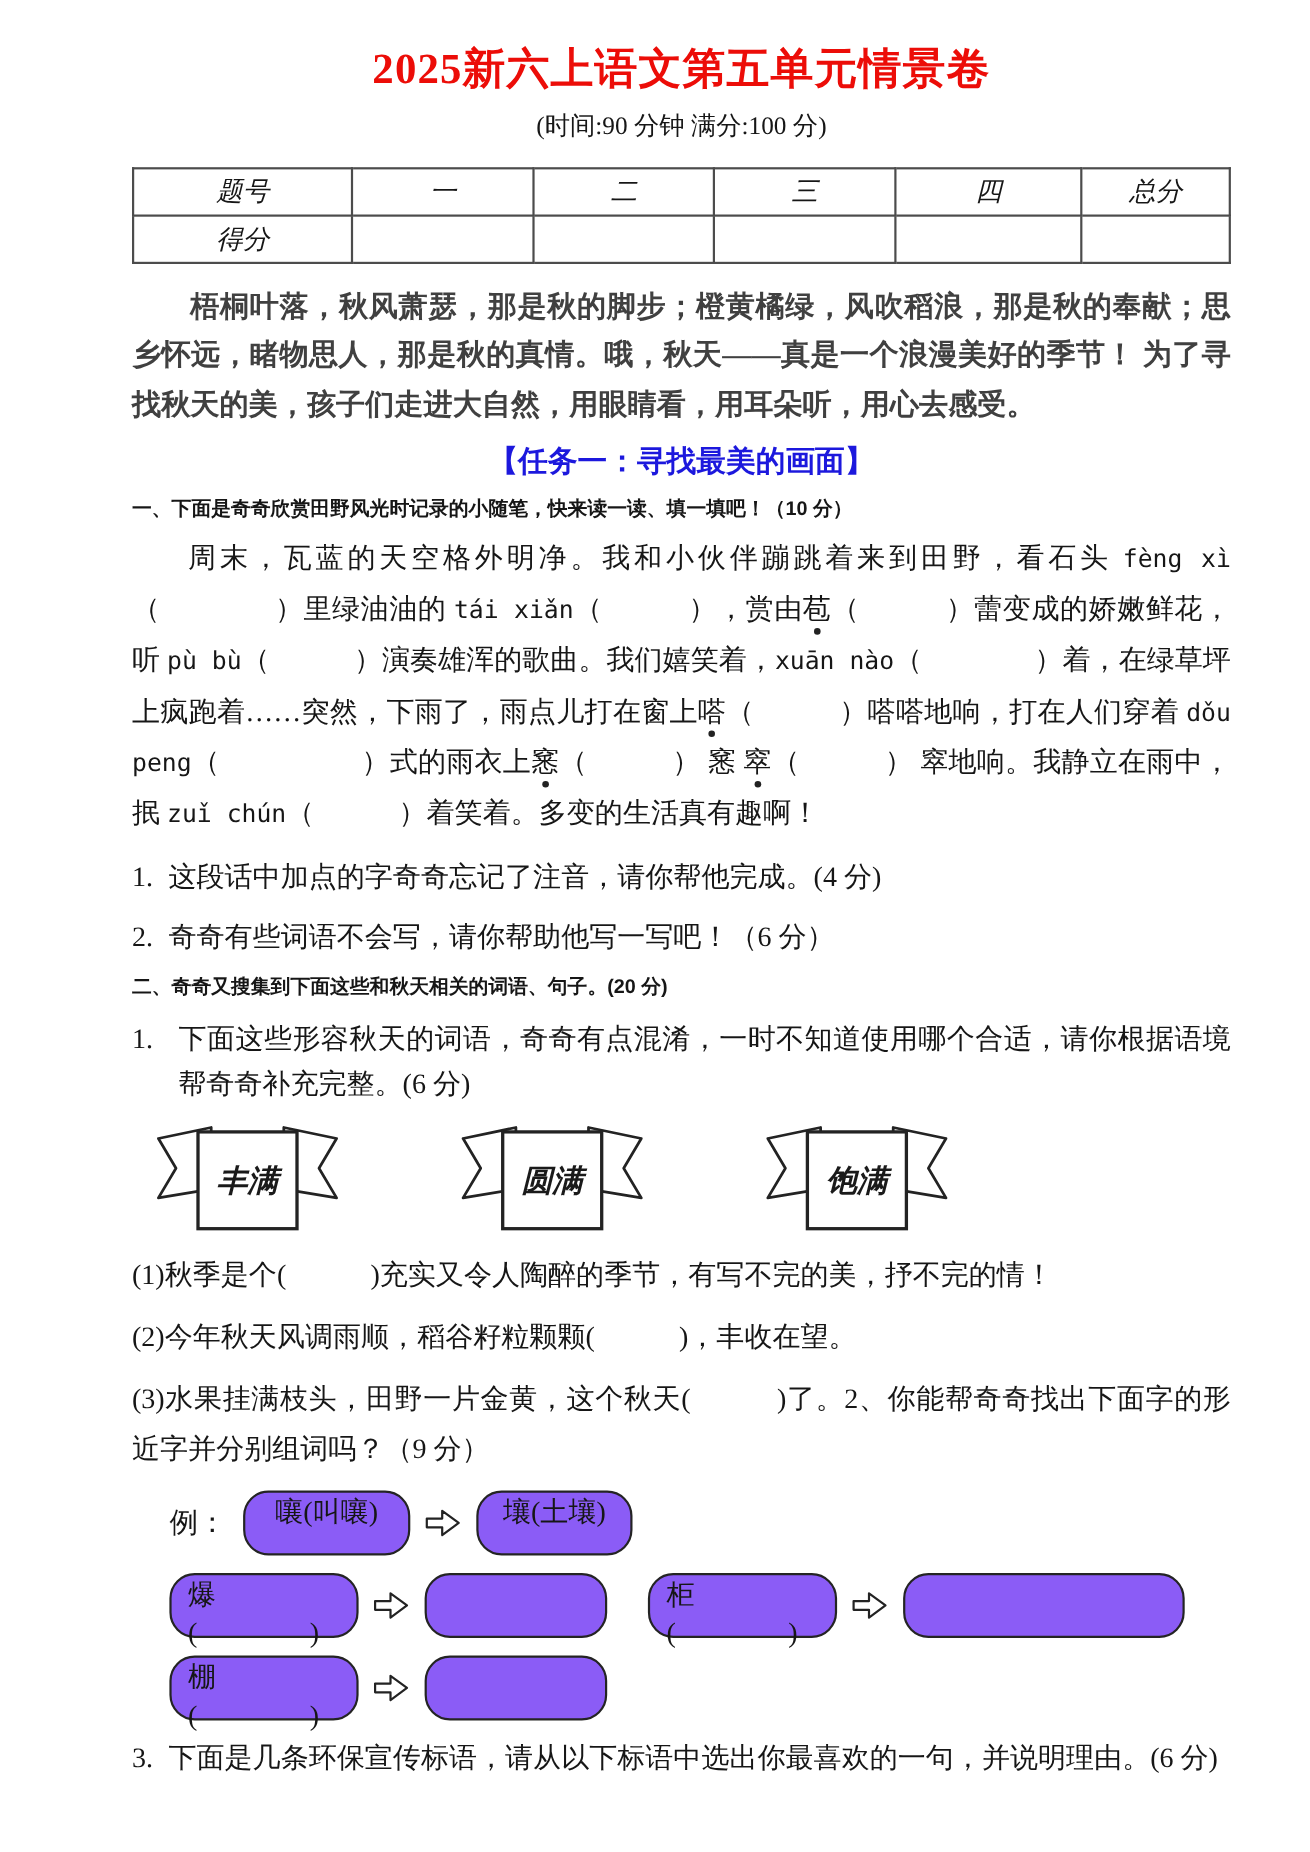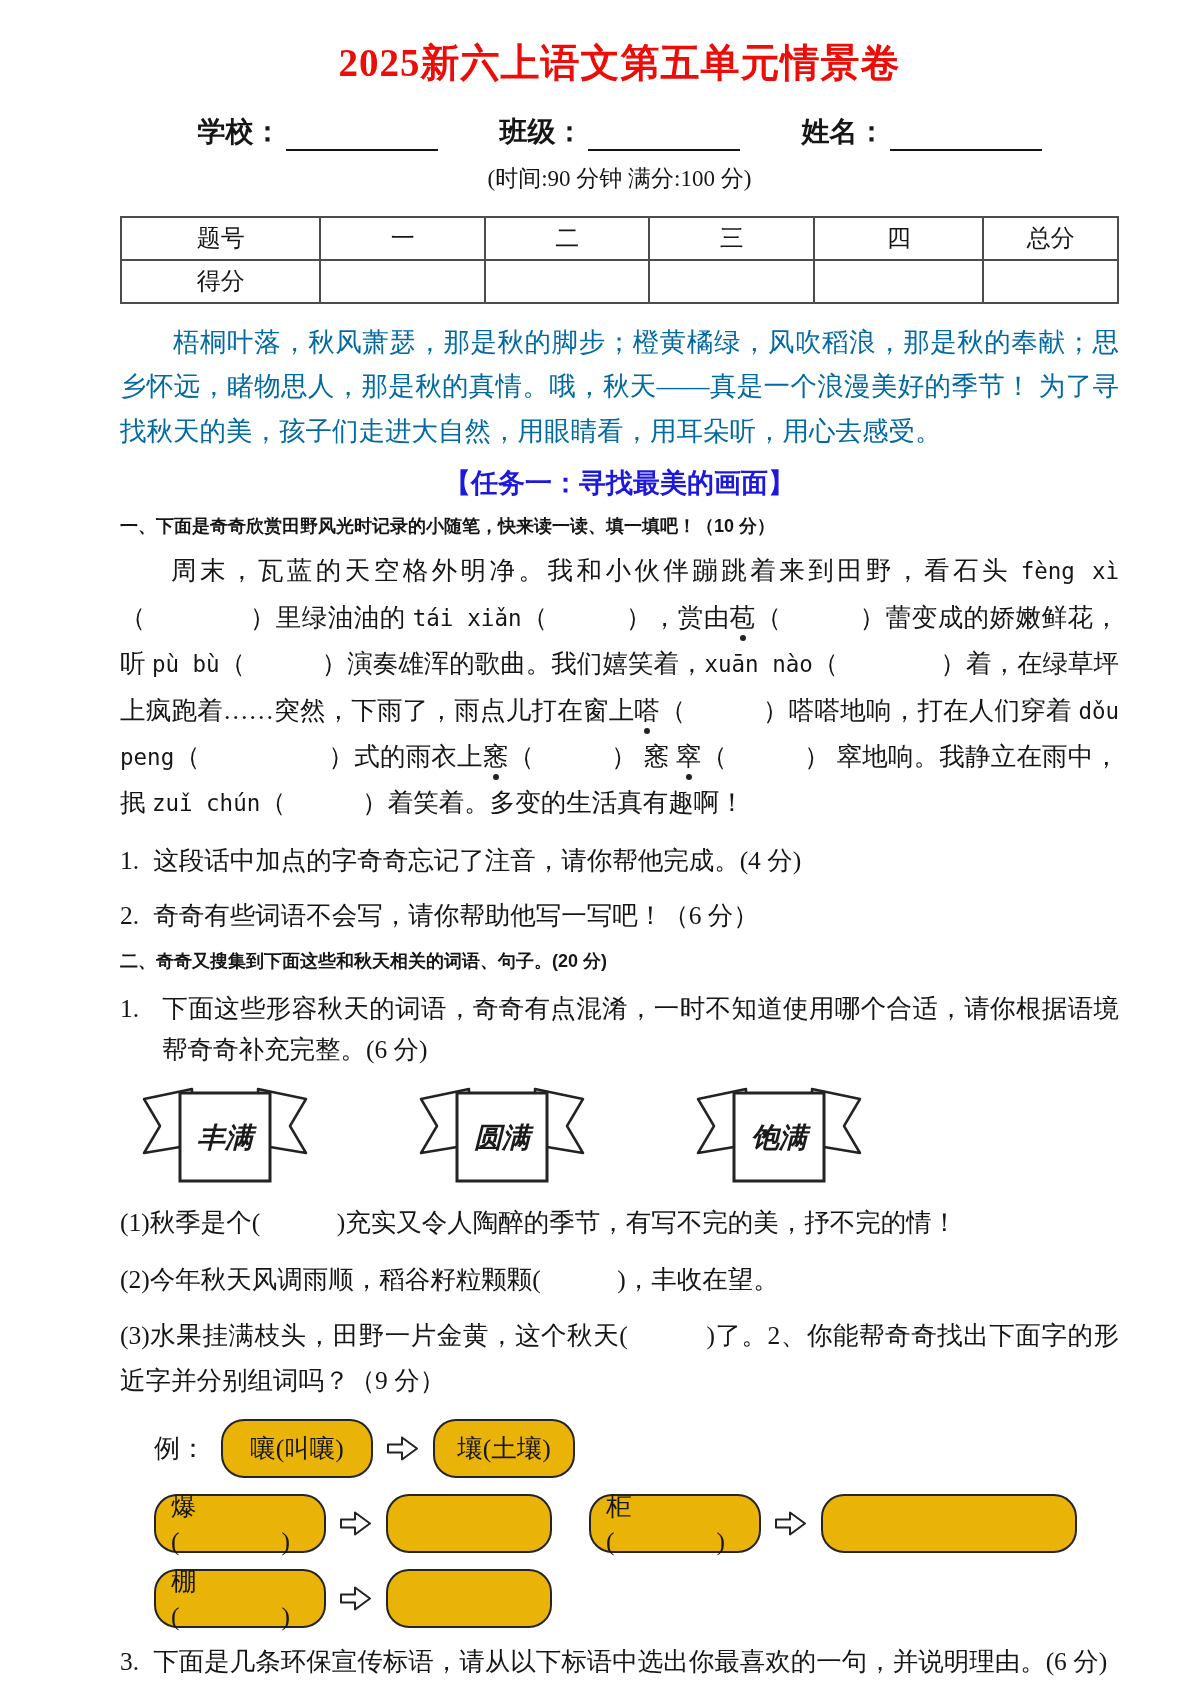--- a/index.html
+++ b/index.html
@@ -19,25 +19,25 @@
     display:flex; justify-content:center; gap:62px; margin-top:26px;
     font-size:28px; font-weight:700;
     font-family:"Liberation Sans","DejaVu Sans",sans-serif;
   }
   .idrow .pair { display:flex; align-items:flex-end; }
   .blankline { display:inline-block; width:152px; border-bottom:2.5px solid #141414; height:32px; margin-left:4px; }
 
   .timeline { text-align:center; font-size:23px; margin-top:12px; }
 
   table.score { width:100%; border-collapse:collapse; margin-top:22px; font-size:24px; table-layout:fixed; }
-  table.score td { border:2px solid #4c4c4c; height:43px; text-align:center; background:#fff; }
+  table.score td { border:2px solid #4c4c4c; height:43px; text-align:center; background:#fff;font-style:italic; }
 
   .intro {
-    color:#0369a1; font-size:26.5px; line-height:1.68; text-align:justify;
-    text-indent:2em; font-weight:400; margin:16px 0 0 0;
+    color:#404040; font-size:26.5px; line-height:1.68; text-align:justify;
+    text-indent:2em; font-weight:700; margin:16px 0 0 0;
   }
 
   .task-header {
     text-align:center; color:#1c18dd; font-size:27px; font-weight:800;
     margin-top:12px; font-family:"Liberation Sans","DejaVu Sans",sans-serif;
   }
 
   .sec-heading {
     font-size:18px; font-weight:700; margin-top:12px; line-height:1.5;
     font-family:"Liberation Sans","DejaVu Sans",sans-serif;
@@ -58,49 +58,35 @@
 
   .banners { display:flex; gap:107px; margin:12px 0 4px 20px;font-style:italic; }
   .banner svg { display:block; }
 
   .item { font-size:25.5px; line-height:1.75; margin:12px 0 0 0; text-align:justify; }
 
   .boxrow { display:flex; align-items:center; margin:16px 0 0 34px; gap:13px; font-size:25.5px; }
   .boxrow .lbl { font-size:26px; margin-right:2px; }
   .rbox {
     border:2.5px solid #242424; border-radius:23px; height:59px;
-    display:flex; align-items:center; padding:0 15px; background:#eab308;
+    display:flex; padding:0 15px; background:#8b5cf6;
   }
   .rbox.center { justify-content:center; padding:0 8px; }
   .w150{width:152px} .w140{width:142px} .w172{width:172px} .w165{width:166px} .w255{width:256px}
   .grp { display:flex; align-items:center; gap:13px; }
   .grp + .grp { margin-left:24px; }
   .arrow { flex:0 0 auto; display:block; }
 </style>
 </head>
 <body>
 
 <div class="page">
 
   <div class="title">2025新六上语文第五单元情景卷</div>
 
-  <div class="idrow">
-    <div class="pair">
-      <span>学校：</span>
-      <span class="blankline"></span>
-    </div>
-    <div class="pair">
-      <span>班级：</span>
-      <span class="blankline"></span>
-    </div>
-    <div class="pair">
-      <span>姓名：</span>
-      <span class="blankline"></span>
-    </div>
-  </div>
 
   <div class="timeline">(时间:90 分钟  满分:100 分)</div>
 
   <table class="score">
     <colgroup>
       <col style="width:20%">
         <col style="width:16.5%">
         <col style="width:16.5%">
       <col style="width:16.5%">
         <col style="width:17%">

